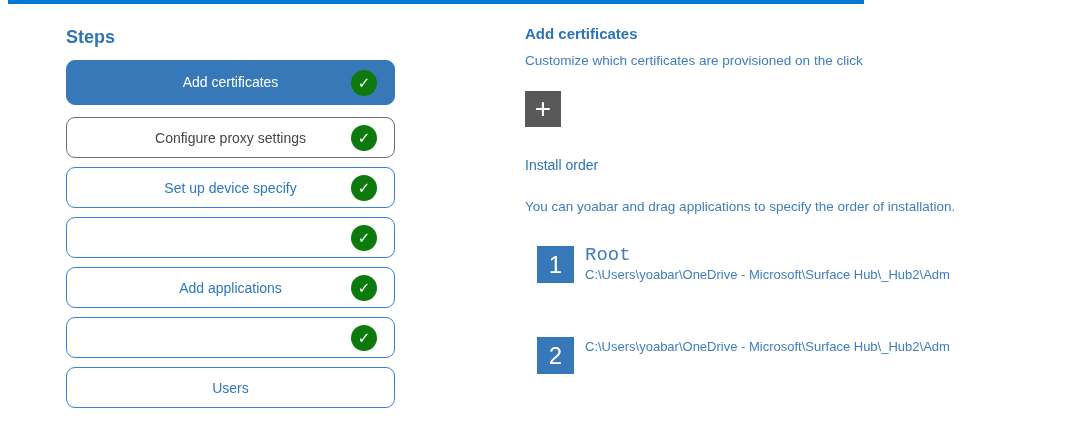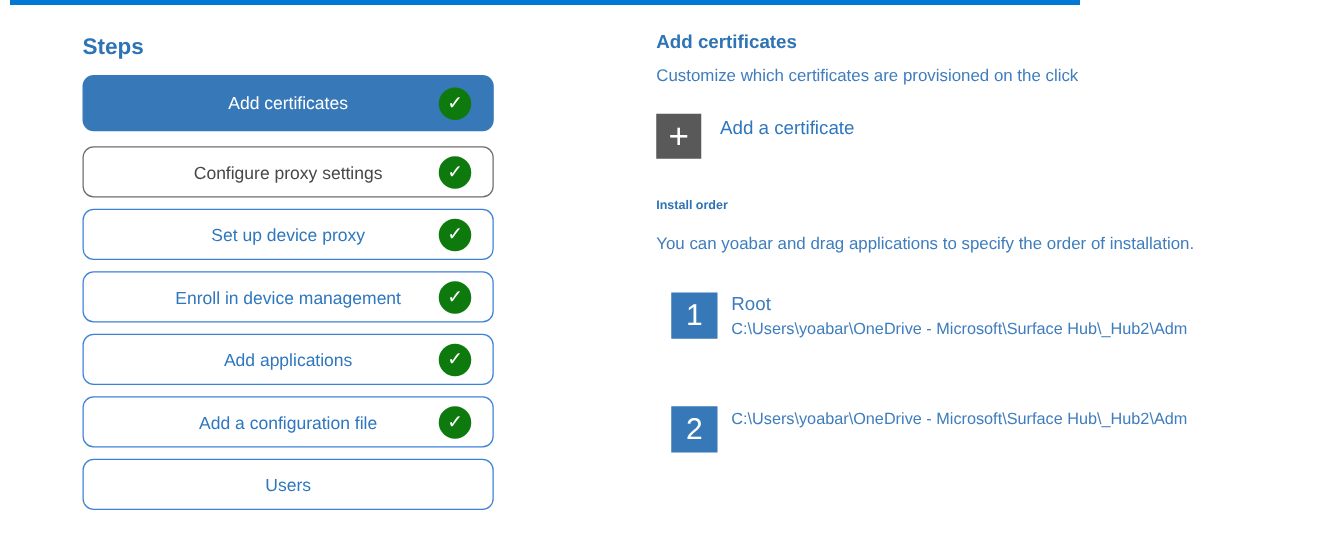--- a/index.html
+++ b/index.html
@@ -41,30 +41,30 @@
   .content{position:absolute;left:525px;top:24px;width:520px;}
   .section-title{font-size:15px;font-weight:bold;color:var(--heading-blue);
     margin-bottom:9px;line-height:19px;}
   .section-desc{font-size:13.5px;color:var(--body-blue);line-height:17px;}
   .add-row{display:flex;align-items:flex-start;margin-top:22px;cursor:pointer;
     background:none;border:none;padding:0;font-family:inherit;text-align:left;}
   .plus-box{display:inline-flex;align-items:center;justify-content:center;
     width:36px;height:36px;background:var(--plus-gray);color:#fff;
     font-size:28px;font-weight:300;line-height:36px;}
   .add-label{margin-left:15px;padding-top:3px;font-size:15px;color:var(--step-text-blue);}
-  .install-title{font-size:10px;font-weight:bold;color:var(--heading-blue);
-    margin-top:29px;margin-bottom:12px;line-height:18px;}
+  .install-title{font-size:14px;font-weight:normal;color:var(--heading-blue);
+    margin-top:29px;margin-bottom:24px;line-height:18px;}
   .install-list{margin-top:31px;margin-left:12px;}
   .install-item{display:flex;align-items:flex-start;margin-bottom:53px;cursor:grab;
     background:none;border:none;padding:0;font-family:inherit;text-align:left;}
   .num-box{display:inline-flex;align-items:center;justify-content:center;
     flex:0 0 37px;width:37px;height:37px;background:var(--badge-blue);
     color:#fff;font-size:24px;}
   .item-text{margin-left:11px;display:block;}
-  .item-name{display:block;font-size:15px;line-height:19px;color:var(--body-blue);}
+  .item-name{display:block;font-size:19px;line-height:19px;color:var(--body-blue);font-family:Liberation Mono, monospace;}
   .item-path{display:block;font-size:13px;line-height:19px;color:var(--body-blue);
     white-space:nowrap;}
 </style>
 </head>
 <body>
 
 <div class="page">
   <div class="top-bar"></div>
 
   <aside class="steps-panel">
@@ -74,53 +74,50 @@
     <span class="step-label">Add certificates</span>
     <span class="check">✓</span>
   </button>
 
   <button class="step hovered">
     <span class="step-label">Configure proxy settings</span>
     <span class="check">✓</span>
   </button>
 
   <button class="step">
-    <span class="step-label">Set up device proxy</span>
+    <span class="step-label">Set up device specify</span>
     <span class="check">✓</span>
   </button>
 
   <button class="step">
-    <span class="step-label">Enroll in device management</span>
     <span class="check">✓</span>
   </button>
 
   <button class="step">
     <span class="step-label">Add applications</span>
     <span class="check">✓</span>
   </button>
 
   <button class="step">
-    <span class="step-label">Add a configuration file</span>
     <span class="check">✓</span>
   </button>
 
   <button class="step">
     <span class="step-label">Users</span>
     
   </button>
 </div>
   </aside>
 
   <main class="content">
     <h2 class="section-title">Add certificates</h2>
     <p class="section-desc">Customize which certificates are provisioned on the click</p>
 
     <button class="add-row">
       <span class="plus-box">+</span>
-      <span class="add-label">Add a certificate</span>
     </button>
 
     <h3 class="install-title">Install order</h3>
     <p class="section-desc">You can yoabar and drag applications to specify the order of installation.</p>
 
     <div class="install-list" id="install-list">
   <div class="install-item">
     <span class="num-box">1</span>
     <span class="item-text">
       <span class="item-name">Root</span>

